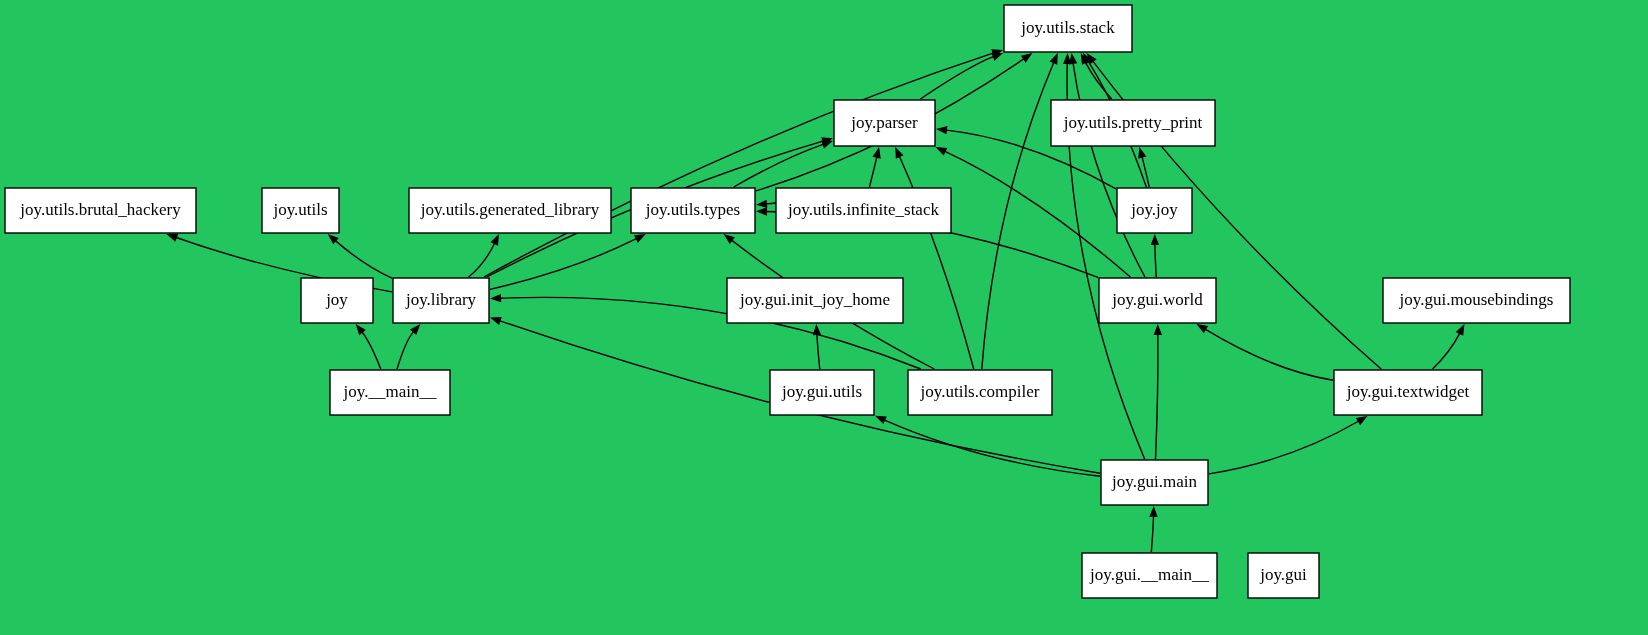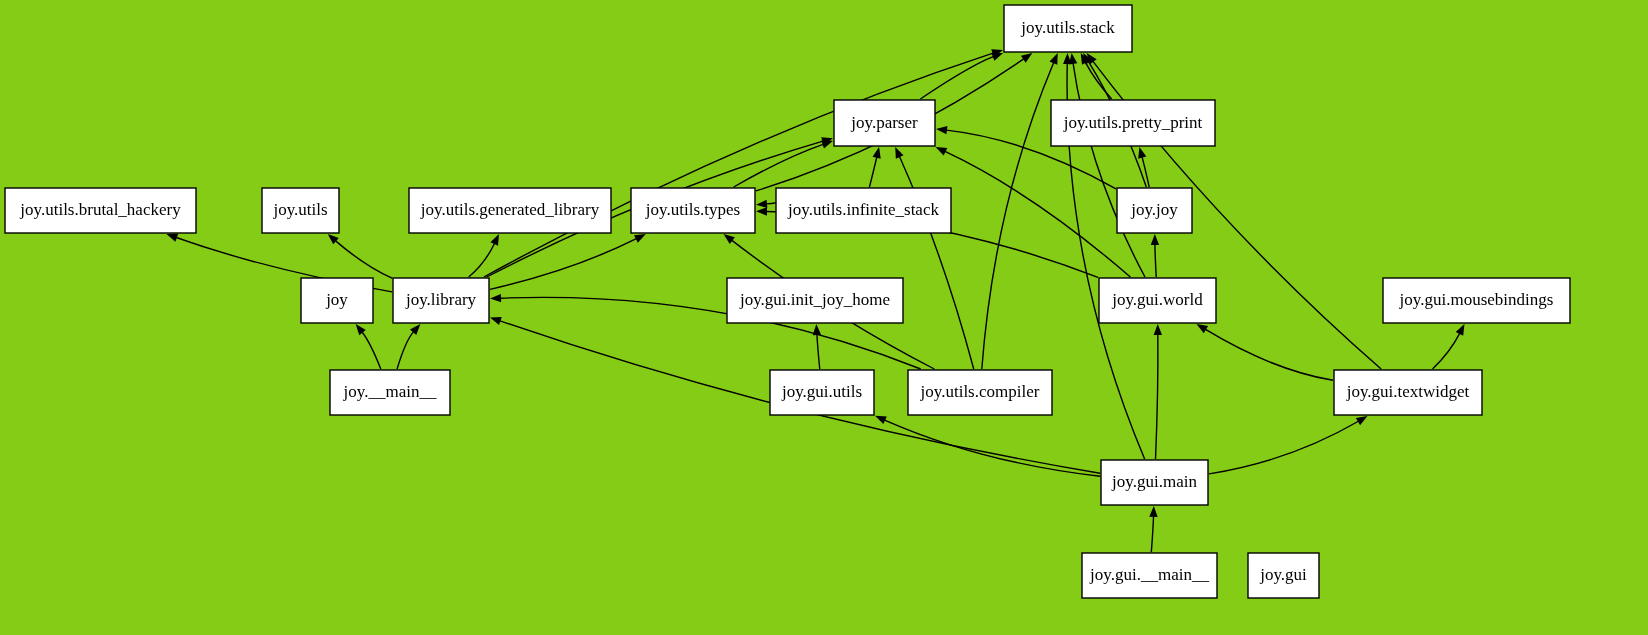--- a/index.html
+++ b/index.html
@@ -4,21 +4,21 @@
 <style>
   html, body {
     margin: 0;
     padding: 0;
     background: #ffffff;
   }
   #canvas {
     position: relative;
     width: 1648px;
     height: 635px;
-    background: #84cc16;
+    background: #22c55e;
     overflow: hidden;
   }
   svg#graph {
     position: absolute;
     left: 0;
     top: 0;
     width: 1648px;
     height: 635px;
   }
   .node-rect {

